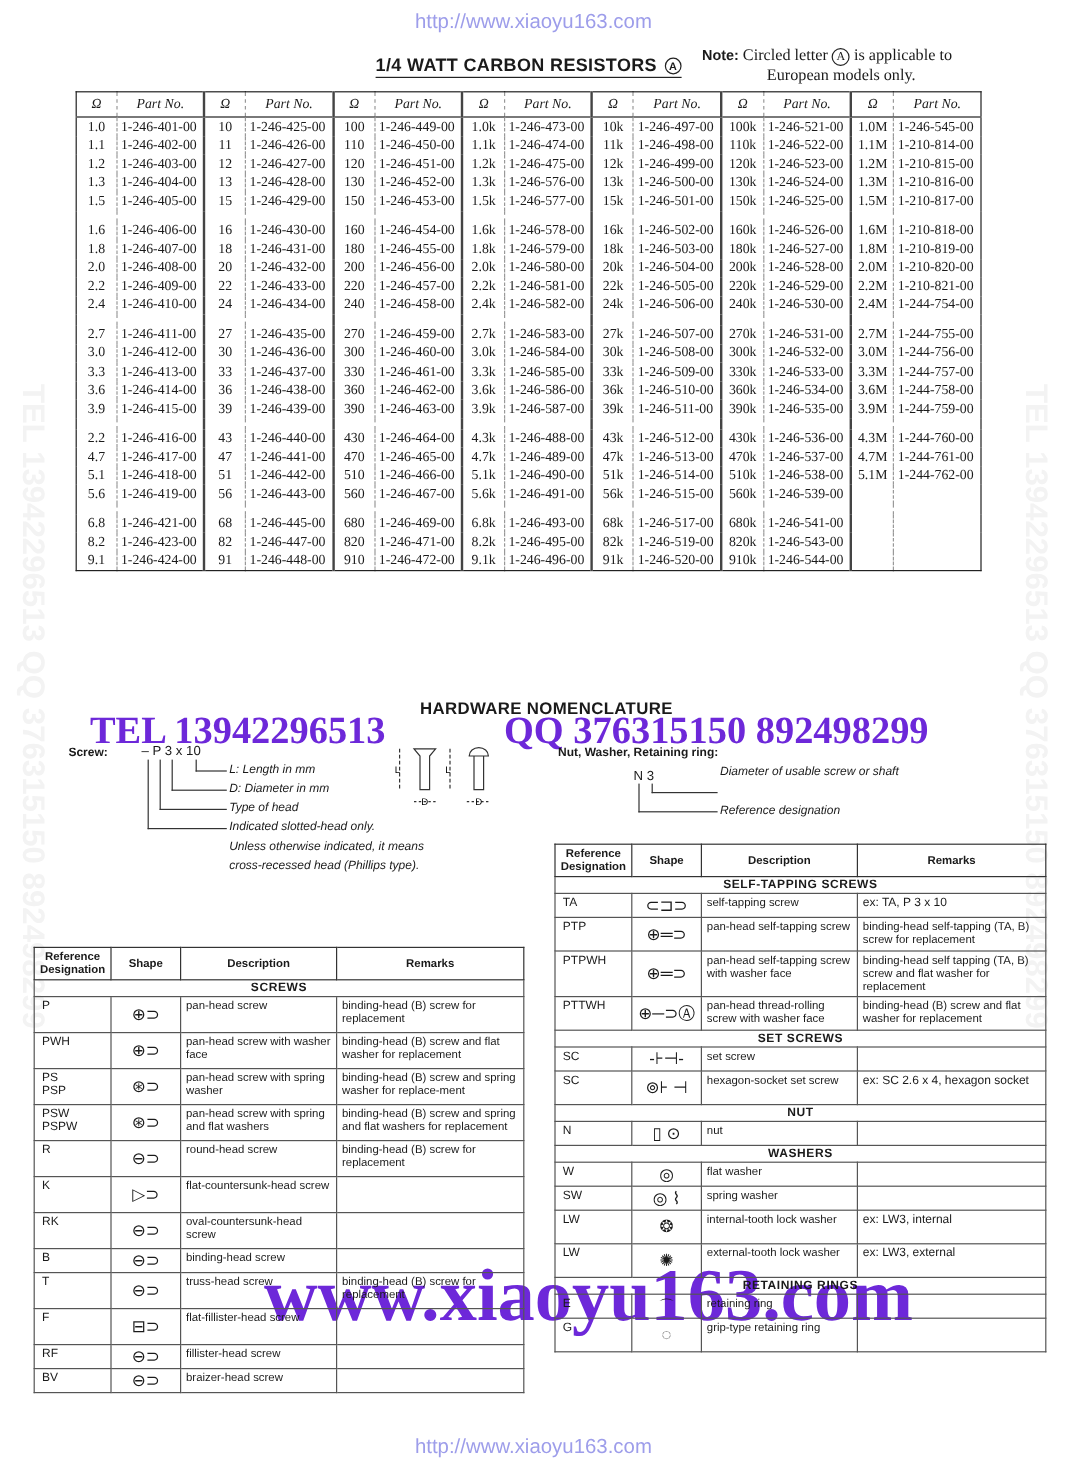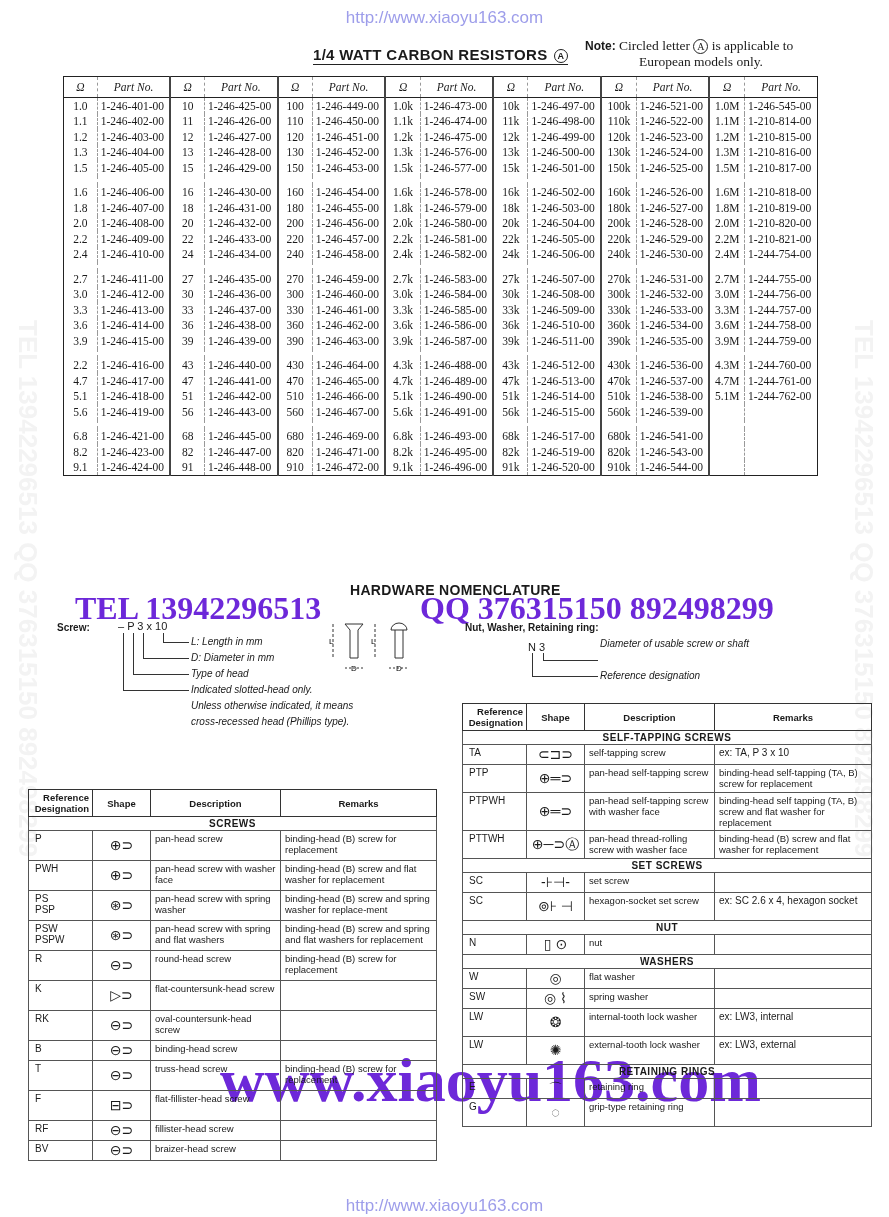--- a/index.html
+++ b/index.html
@@ -25,21 +25,21 @@
   table.res tr.gap td{height:9px;}
   
   .hw-title{left:350px;top:582px;font-size:14px;font-weight:bold;letter-spacing:0.3px;}
   .lbl{font-size:10px;font-weight:bold;}
   .it{font-style:italic;font-size:10px;}
   .code{font-size:11px;}
   .line{position:absolute;border-color:#333;border-style:solid;border-width:0;}
   
   table.hw{position:absolute;border-collapse:collapse;font-size:9.5px;z-index:1;border:1.5px solid #333;}
   table.hw th{font-size:9.5px;font-weight:bold;border:1px solid #333;padding:2px 3px;text-align:center;}
-  table.hw th.left{text-align:right;}
+  table.hw th.left{text-align:center;}
   table.hw td{border:1px solid #555;padding:2px 4px;vertical-align:top;line-height:11px;}
   table.hw td.ref{font-size:10px;padding-left:6px;}
   table.hw td.shape{text-align:center;vertical-align:middle;font-size:14px;}
   table.hw td.sec{text-align:center;font-weight:bold;font-size:10px;letter-spacing:0.5px;padding:1px;}
   table.hw td.ex{font-size:10px;}
 </style>
 </head>
 <body>
 
 <div class="wm-url" style="top:8px;">http://www.xiaoyu163.com</div>

